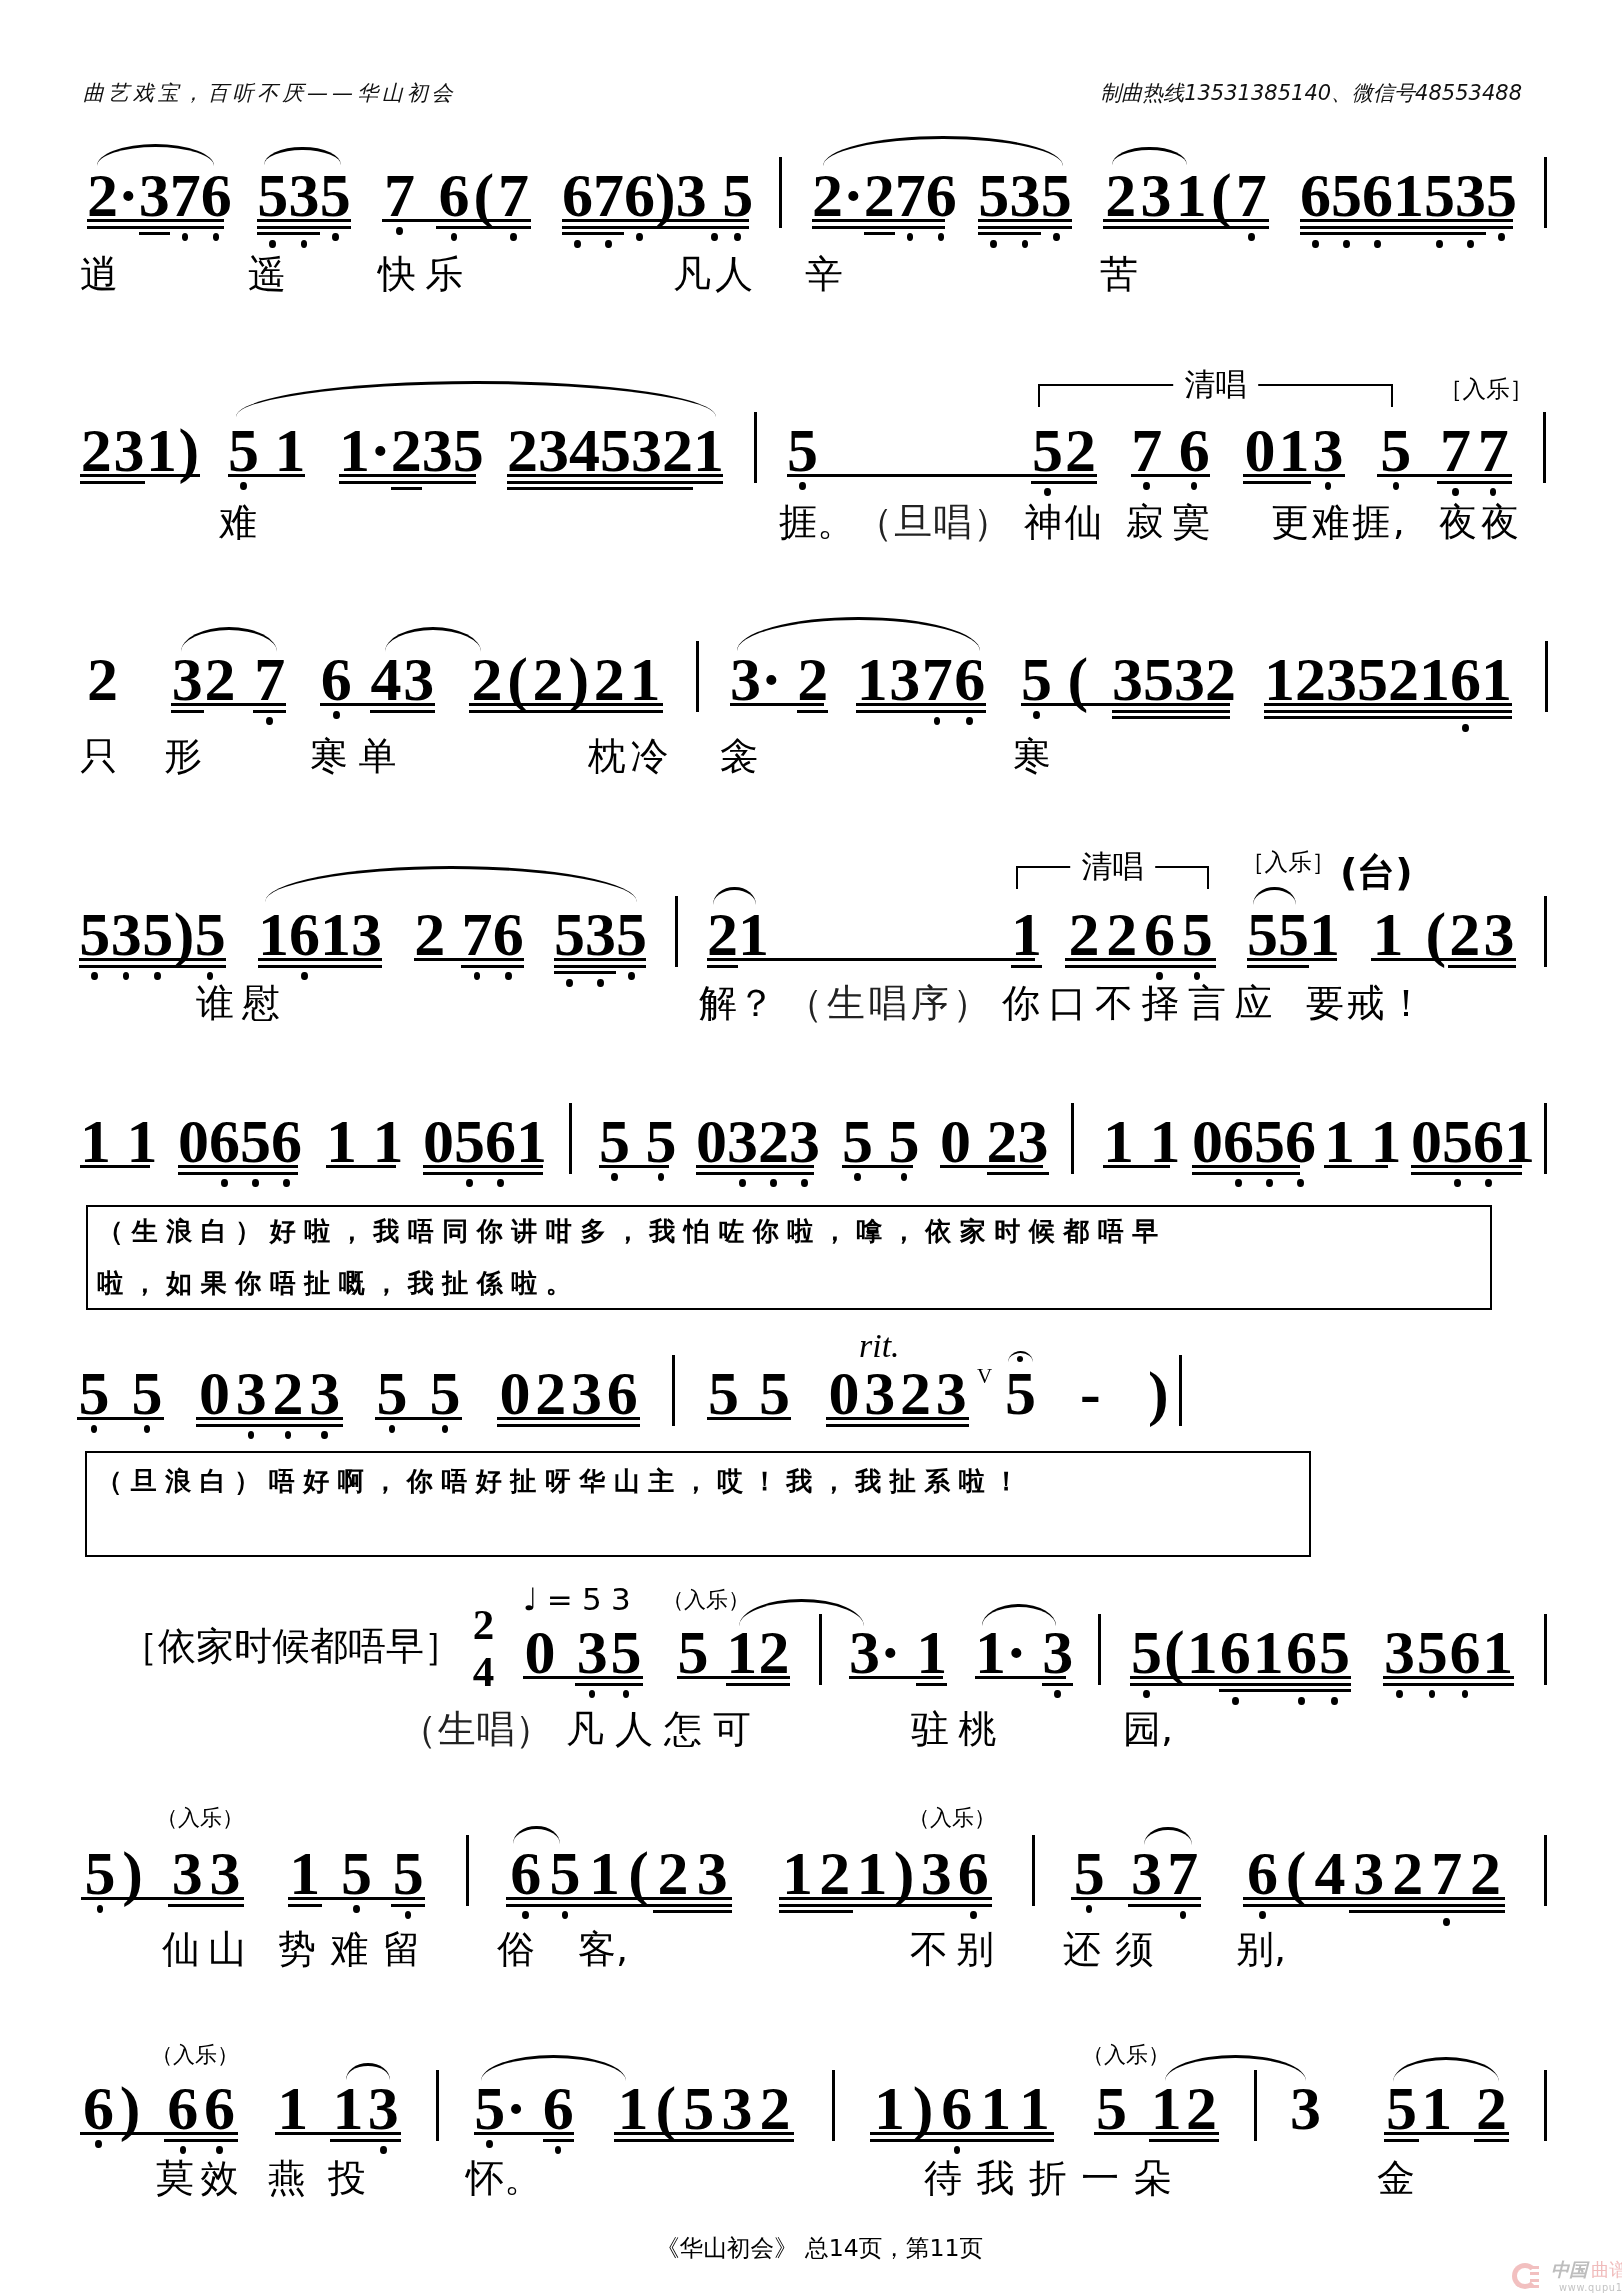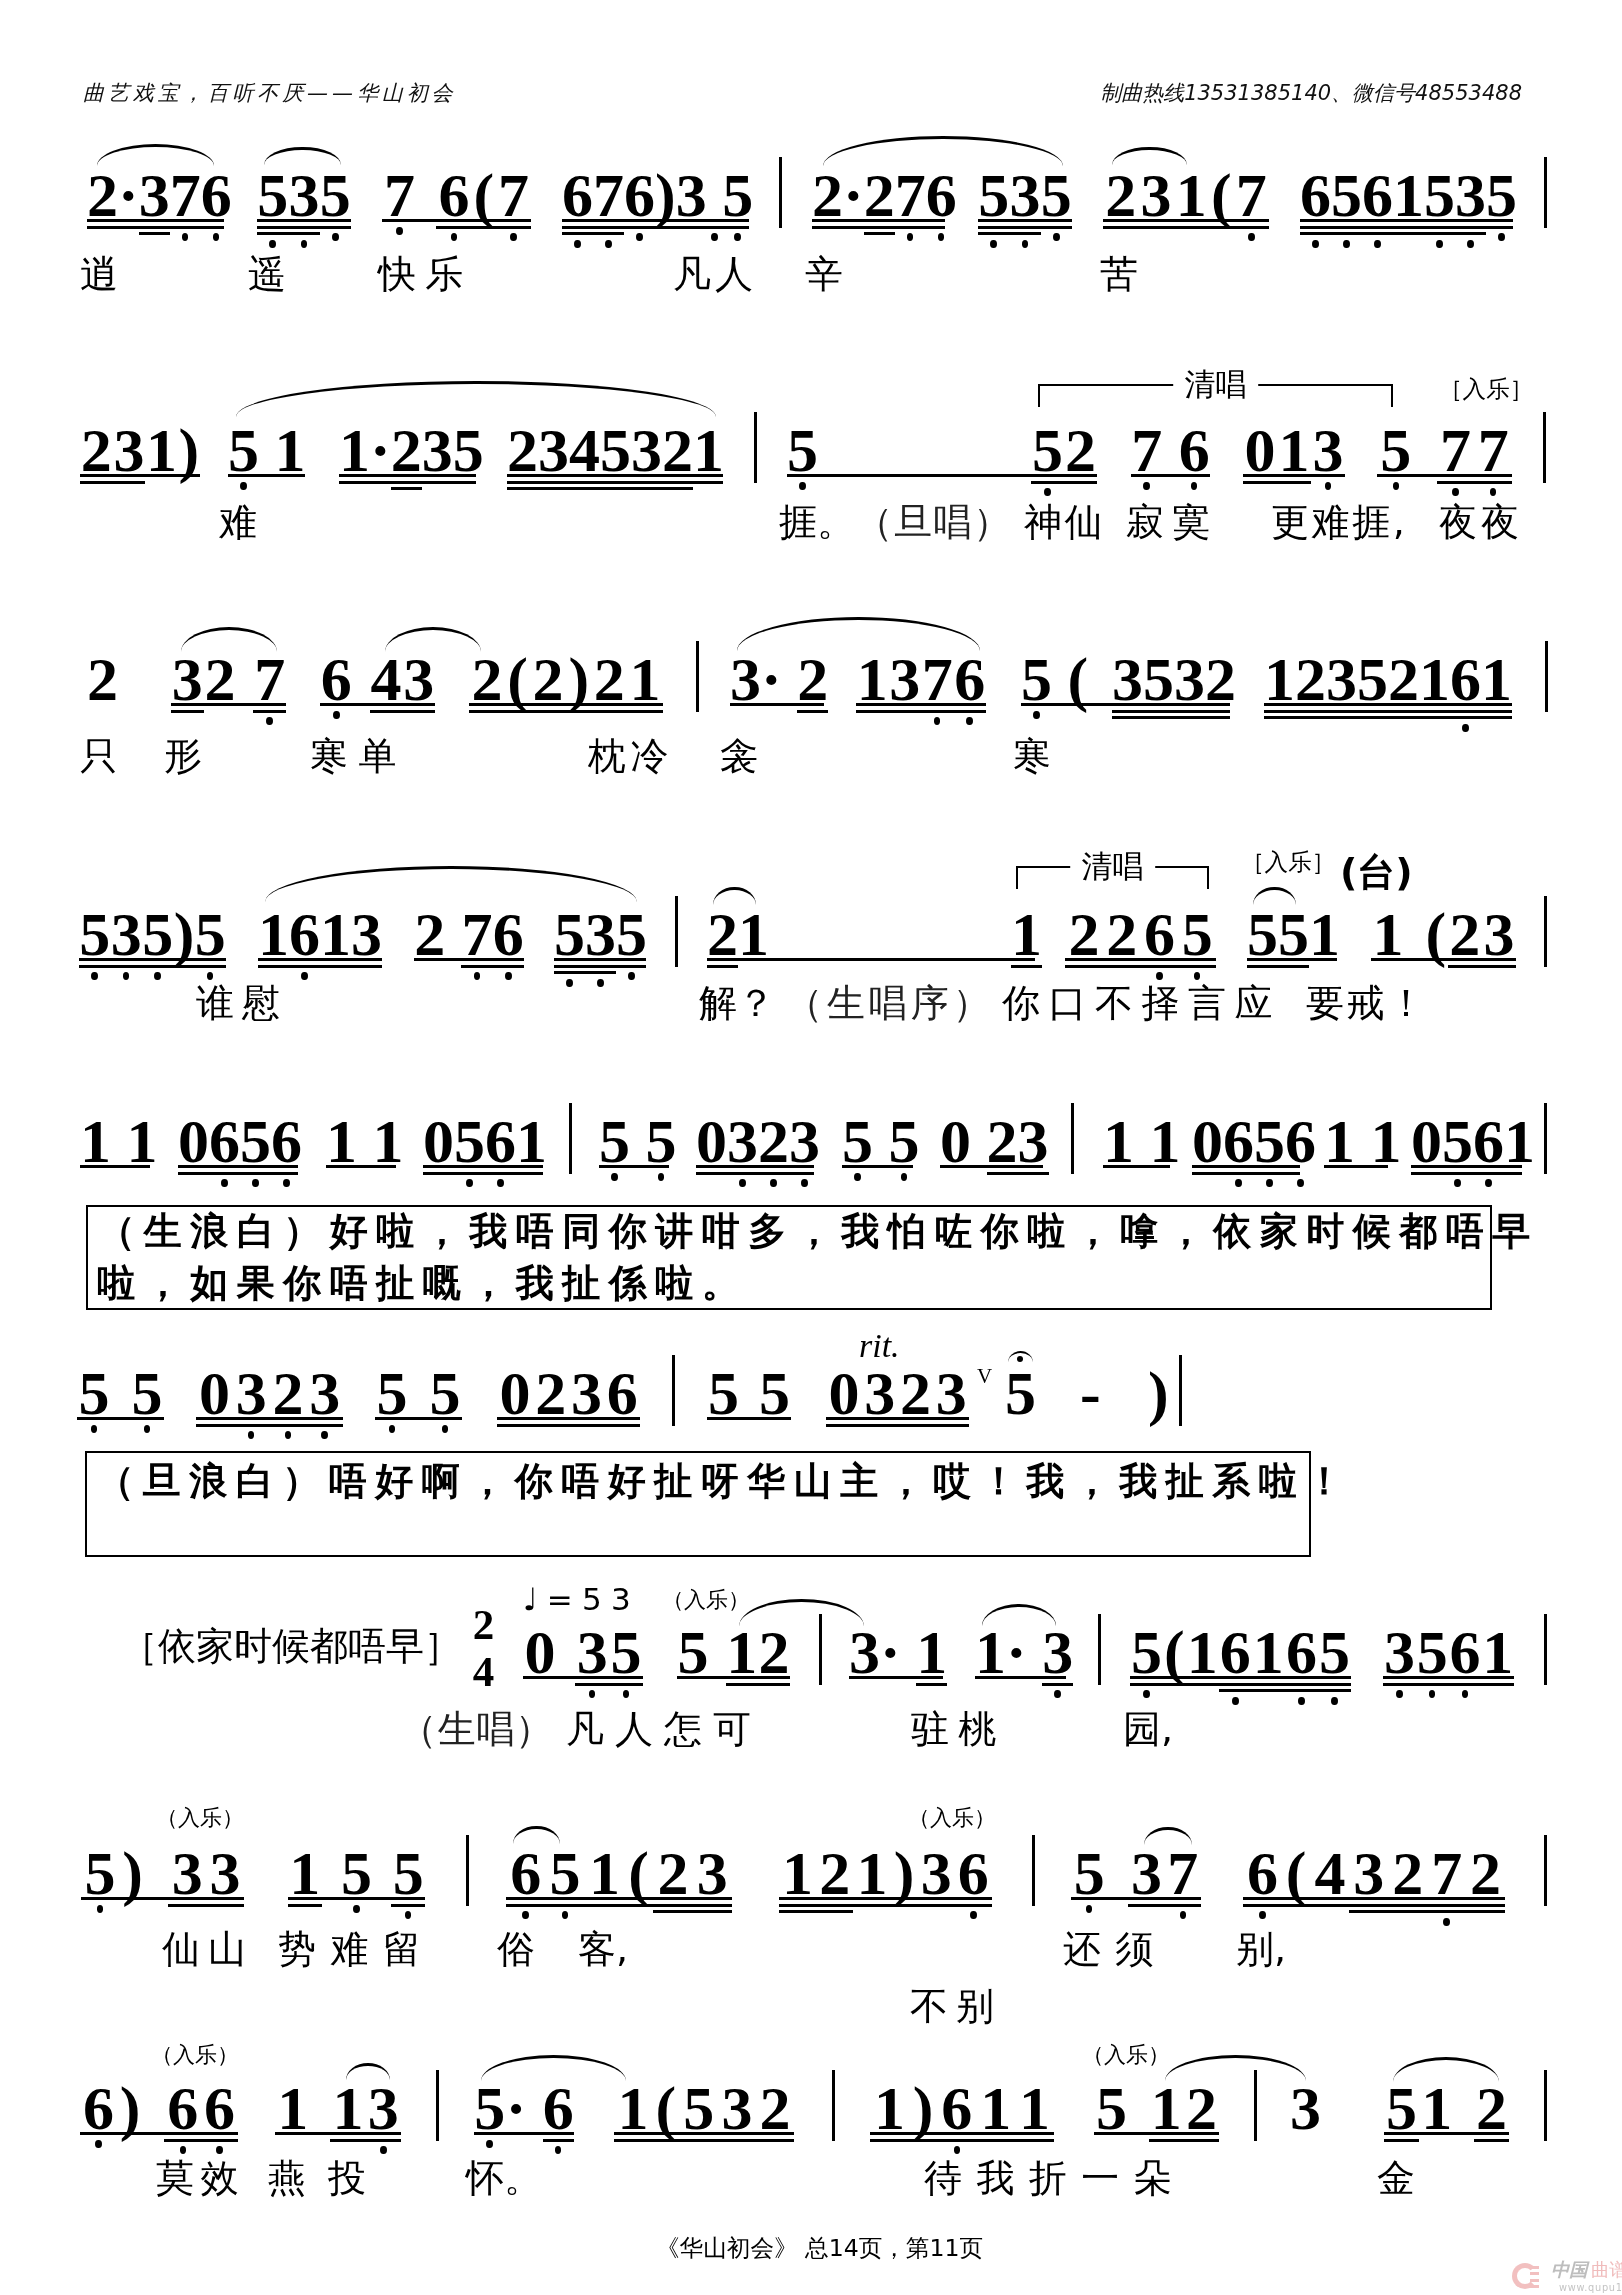--- a/index.html
+++ b/index.html
@@ -25,21 +25,21 @@
 .qc span{position:absolute;left:50%;top:-19.6px;transform:translateX(-50%);background:#fff;padding:0 11.8px;font-size:31px;line-height:37px;white-space:nowrap}
 .rit{position:absolute;font-family:"Liberation Serif",serif;font-style:italic;font-size:34px;line-height:37px}
 .breath{position:absolute;font-family:"Liberation Serif",serif;font-size:21px;line-height:22px}
 .fermata{position:absolute;width:25px;height:11.8px;border-top:2.6px solid #000;border-radius:50%/100% 100% 0 0}
 .fermata::after{content:"";position:absolute;left:9.2px;top:3.3px;width:5.9px;height:5.9px;border-radius:50%;background:#000}
 .sect{position:absolute;font-size:38px;line-height:39px;white-space:nowrap}
 .ts{position:absolute;width:37px;text-align:center;font-family:"Liberation Serif",serif;font-weight:bold;font-size:43px;line-height:47px}
 .ts span{display:block}
 .tempo{position:absolute;font-size:31px;line-height:37px;letter-spacing:9.2px;white-space:nowrap}
 .box{position:absolute;border:2px solid #000}
-.box .bl{position:absolute;left:9.2px;font-size:38px;line-height:34px;font-weight:bold;letter-spacing:8.5px;white-space:nowrap}
+.box .bl{position:absolute;left:9.2px;font-size:26px;line-height:34px;font-weight:bold;letter-spacing:8.5px;white-space:nowrap}
 .ftr{position:absolute;left:656px;top:2235px;font-size:23.6px;line-height:26px;white-space:nowrap}
 .wm{position:absolute;left:1512px;top:2259px;width:143px;height:37px}
 .wm-c{position:absolute;left:0;top:3.9px;width:26px;height:26px;border:5.9px solid #f2c0c0;border-right-color:transparent;border-radius:50%}
 .wm-e{position:absolute;left:18.3px;top:6.5px;width:9.2px;height:22px;background:repeating-linear-gradient(#f2c0c0 0 2.6px,transparent 2.6px 6.5px)}
 .wm-a{position:absolute;left:39px;top:1.3px;font-size:18.3px;line-height:19.6px;font-weight:bold;font-style:italic;color:#bdbdbd}
 .wm-b{position:absolute;left:79px;top:1.3px;font-size:18.3px;line-height:19.6px;font-family:"DejaVu Serif",serif;color:#f0bcbc}
 .wm-u{position:absolute;left:47px;top:23.6px;font-size:9.8px;line-height:10.5px;color:#c4c4c4;letter-spacing:0.7px}
 </style>
 </head>
 <body>
@@ -211,21 +211,21 @@
   <div class="g" style="left:506px;top:1842px;width:226px"><span class="c">6<b class="dot" style="top: 69px;"></b></span><span class="c">5<b class="dot" style="top: 69px;"></b></span><span class="c">1</span><span class="c">(</span><span class="c">2<i class="ln" style="top: 68px;"></i></span><span class="c">3<i class="ln" style="top: 68px;"></i></span><i class="ln" style="top: 55px;"></i><i class="ln" style="top: 62px;"></i></div>
   <div class="g" style="left:779px;top:1842px;width:213px"><span class="c">1<i class="ln" style="top: 68px;"></i></span><span class="c">2<i class="ln" style="top: 68px;"></i></span><span class="c">1</span><span class="c">)</span><span class="c">3</span><span class="c">6<b class="dot" style="top: 69px;"></b></span><i class="ln" style="top: 55px;"></i><i class="ln" style="top: 62px;"></i></div>
   <div class="bar" style="left:1032px;top:1835px"></div>
   <div class="g" style="left:1071px;top:1842px;width:130px"><span class="c">5<b class="dot" style="top: 63px;"></b></span><span class="c"> </span><span class="c">3<i class="ln" style="top: 62px;"></i></span><span class="c">7<i class="ln" style="top: 62px;"></i><b class="dot" style="top: 69px;"></b></span><i class="ln" style="top: 55px;"></i></div>
   <div class="g" style="left:1243px;top:1842px;width:262px"><span class="c">6<b class="dot" style="top: 69px;"></b></span><span class="c">(</span><span class="c">4</span><span class="c">3<i class="ln" style="top: 68px;"></i></span><span class="c">2<i class="ln" style="top: 68px;"></i></span><span class="c">7<i class="ln" style="top: 68px;"></i><b class="dot" style="top: 76px;"></b></span><span class="c">2<i class="ln" style="top: 68px;"></i></span><i class="ln" style="top: 55px;"></i><i class="ln" style="top: 62px;"></i></div>
   <div class="bar" style="left:1544px;top:1835px"></div>
   <div class="ly" style="left:162px;top:1930px;letter-spacing:7.9px">仙山</div>
   <div class="ly" style="left:278px;top:1930px;letter-spacing:14.4px">势难留</div>
   <div class="ly" style="left:497px;top:1930px">俗</div>
   <div class="ly" style="left:578px;top:1930px">客,</div>
-  <div class="ly" style="left:910px;top:1987px;letter-spacing:7.9px">不别</div>
+  <div class="ly" style="left:910px;top:1930px;letter-spacing:7.9px">不别</div>
   <div class="ly" style="left:1063px;top:1930px;letter-spacing:14.4px">还须</div>
   <div class="ly" style="left:1236px;top:1930px">别,</div>
 
   <div class="ann" style="left:151px;top:2042px">（入乐）</div>
   <div class="ann" style="left:1082px;top:2042px">（入乐）</div>
   <div class="slur" style="left:346px;top:2063px;width:44px;height:17px"></div>
   <div class="slur" style="left:481px;top:2055px;width:145px;height:26px"></div>
   <div class="slur" style="left:1165px;top:2055px;width:141px;height:26px"></div>
   <div class="slur" style="left:1393px;top:2057px;width:106px;height:25px"></div>
   <div class="g" style="left:80px;top:2077px;width:158px"><span class="c">6<b class="dot" style="top: 63px;"></b></span><span class="c">)</span><span class="c"> </span><span class="c">6<i class="ln" style="top: 62px;"></i><b class="dot" style="top: 69px;"></b></span><span class="c">6<i class="ln" style="top: 62px;"></i><b class="dot" style="top: 69px;"></b></span><i class="ln" style="top: 55px;"></i></div>

